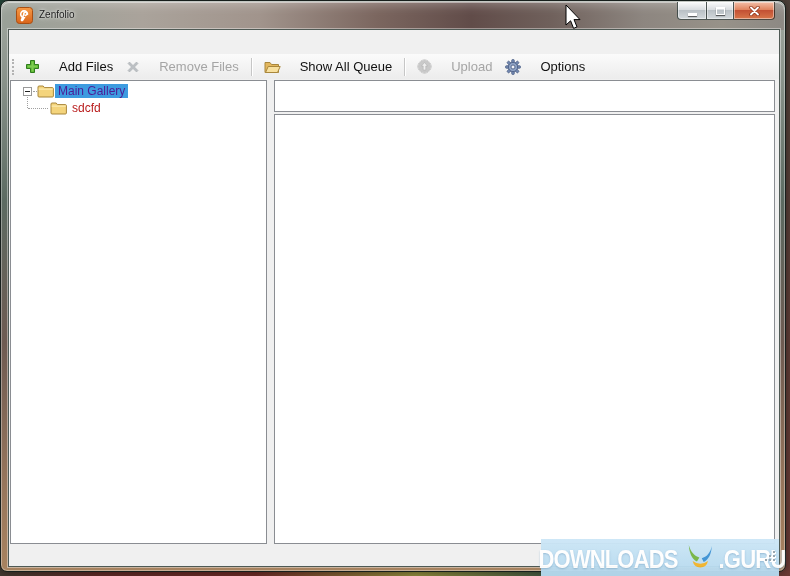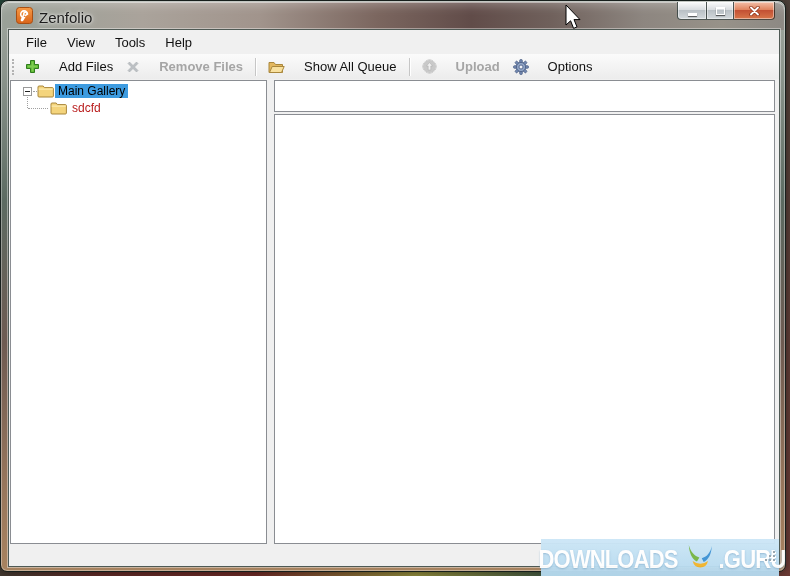--- a/index.html
+++ b/index.html
@@ -19,21 +19,21 @@
     box-shadow:inset 0 0 0 1px rgba(255,255,255,.35), 0 0 8px rgba(0,0,0,.45);
   }
   .titlebar {
     position:absolute; left:1px; right:1px; top:1px; height:28px;
     border-radius:7px 7px 0 0;
     background:linear-gradient(90deg,#99a198 0%,#aaa39b 18%,#a1948c 33%,#7b665f 48%,#614c49 60%,#6f605b 70%,#8d8680 82%,#979289 92%,#8d8984 100%);
     box-shadow:inset 0 1px 0 rgba(255,255,255,.45), inset 0 10px 10px -6px rgba(255,255,255,.25);
   }
   .app-icon { position:absolute; left:14px; top:5px; width:17px; height:17px; }
   .title-text {
-    position:absolute; left:37px; top:7px; font-size:15px; color:#1c1c1c;
+    position:absolute; left:37px; top:7px; font-size:10px; color:#1c1c1c;
     text-shadow:0 0 3px rgba(255,255,255,.95), 0 0 7px rgba(255,255,255,.7);
   }
   .caption-group { position:absolute; top:0; right:9px; display:flex; }
   .cap-btn {
     height:18px; border:1px solid rgba(35,45,42,.8); border-top:none;
     background:linear-gradient(180deg,#fbfbfb,#d9dde0 45%,#b9c0c5 50%,#d3d9dc);
     box-shadow:inset 0 0 0 1px rgba(255,255,255,.45);
     display:flex; align-items:center; justify-content:center; position:relative;
   }
   .cap-min { width:29px; border-radius:0 0 0 4px; border-right:none; }
@@ -59,21 +59,21 @@
   .menu-item { padding:3px 10px; }
 
   .toolbar {
     position:absolute; left:0; top:24px; right:0; height:25px;
     display:flex; align-items:center;
     background:linear-gradient(180deg,#fbfbfb,#ececec);
     font-size:13px; color:#111;
   }
   .tb-grip { width:0; height:16px; border-left:2px dotted #b3b3b3; margin:0 3px 0 3px; }
   .tb-btn { display:flex; align-items:center; gap:19px; padding:2px 5px; margin-left:3px; white-space:nowrap; }
-  .tb-btn.disabled { color:#a5a5a5;font-weight:bold; }
+  .tb-btn.disabled { color:#a5a5a5; }
   .tb-sep { width:1px; height:18px; background:#c6c6c6; margin:0 4px 0 7px; box-shadow:1px 0 0 #fff; }
   .tb-icon { display:block; }
 
   
   .tree-panel {
     position:absolute; left:1px; top:50px; width:257px; height:464px;
     background:#fff; border:1px solid #8a8d92; font-size:12px;
   }
   .right-strip {
     position:absolute; left:265px; top:50px; width:501px; height:32px;
@@ -91,21 +91,21 @@
   }
   .expand-box::after {
     content:""; position:absolute; left:1px; top:3px; width:5px; height:1px; background:#222;
   }
   .dot-h1 { position:absolute; left:22px; top:10px; width:4px; border-top:1px dotted #a0a0a0; }
   .dot-v  { position:absolute; left:16px; top:16px; height:11px; border-left:1px dotted #a0a0a0; }
   .dot-h2 { position:absolute; left:17px; top:27px; width:20px; border-top:1px dotted #a0a0a0; }
   .tree-folder1 { position:absolute; left:26px; top:3px; }
   .tree-label-sel {
     position:absolute; left:44px; top:3px; height:14px; line-height:14px;
-    background:#3d9be0; color:#000000; padding:0 3px;
+    background:#3d9be0; color:#4c1d95; padding:0 3px;
   }
   .tree-folder2 { position:absolute; left:39px; top:20px; }
   .tree-label2 { position:absolute; left:59px; top:20px; height:14px; line-height:14px; color:#b91c1c; padding:0 2px; }
 
   
   .resize-grip { position:absolute; right:4px; bottom:5px; width:11px; height:11px; z-index:60; }
   .resize-grip i {
     position:absolute; width:2px; height:2px; background:#9aa7b0; box-shadow:1px 1px 0 #fff;
   }
   .resize-grip i:nth-child(1){ right:0; bottom:8px; }
@@ -166,26 +166,20 @@
           <g stroke="#fff" stroke-width="1.9" stroke-linecap="round">
               <path d="M2 1.5 L9 8.5 M9 1.5 L2 8.5"></path>
             </g>
         </svg>
       </div>
     </div>
   </div>
 
   <div class="client">
 
-    <div class="menubar">
-      <span class="menu-item">File</span>
-      <span class="menu-item">View</span>
-      <span class="menu-item">Tools</span>
-      <span class="menu-item">Help</span>
-    </div>
 
     <div class="toolbar">
       <span class="tb-grip"></span>
 
       <span class="tb-btn">
         <svg class="tb-icon" width="15" height="15" viewBox="0 0 15 15">
           <path d="M5.5 1.5 h4 v4 h4 v4 h-4 v4 h-4 v-4 h-4 v-4 h4 z" fill="#56b22e" stroke="#2f7d1c" stroke-width="1"></path>
           <path d="M6.5 2.5 h2 v4 h4 v2 h-4 v4 h-2 v-4 h-4 v-2 h4 z" fill="#8fd95f" opacity=".7"></path>
         </svg>
         <span>Add Files</span>

